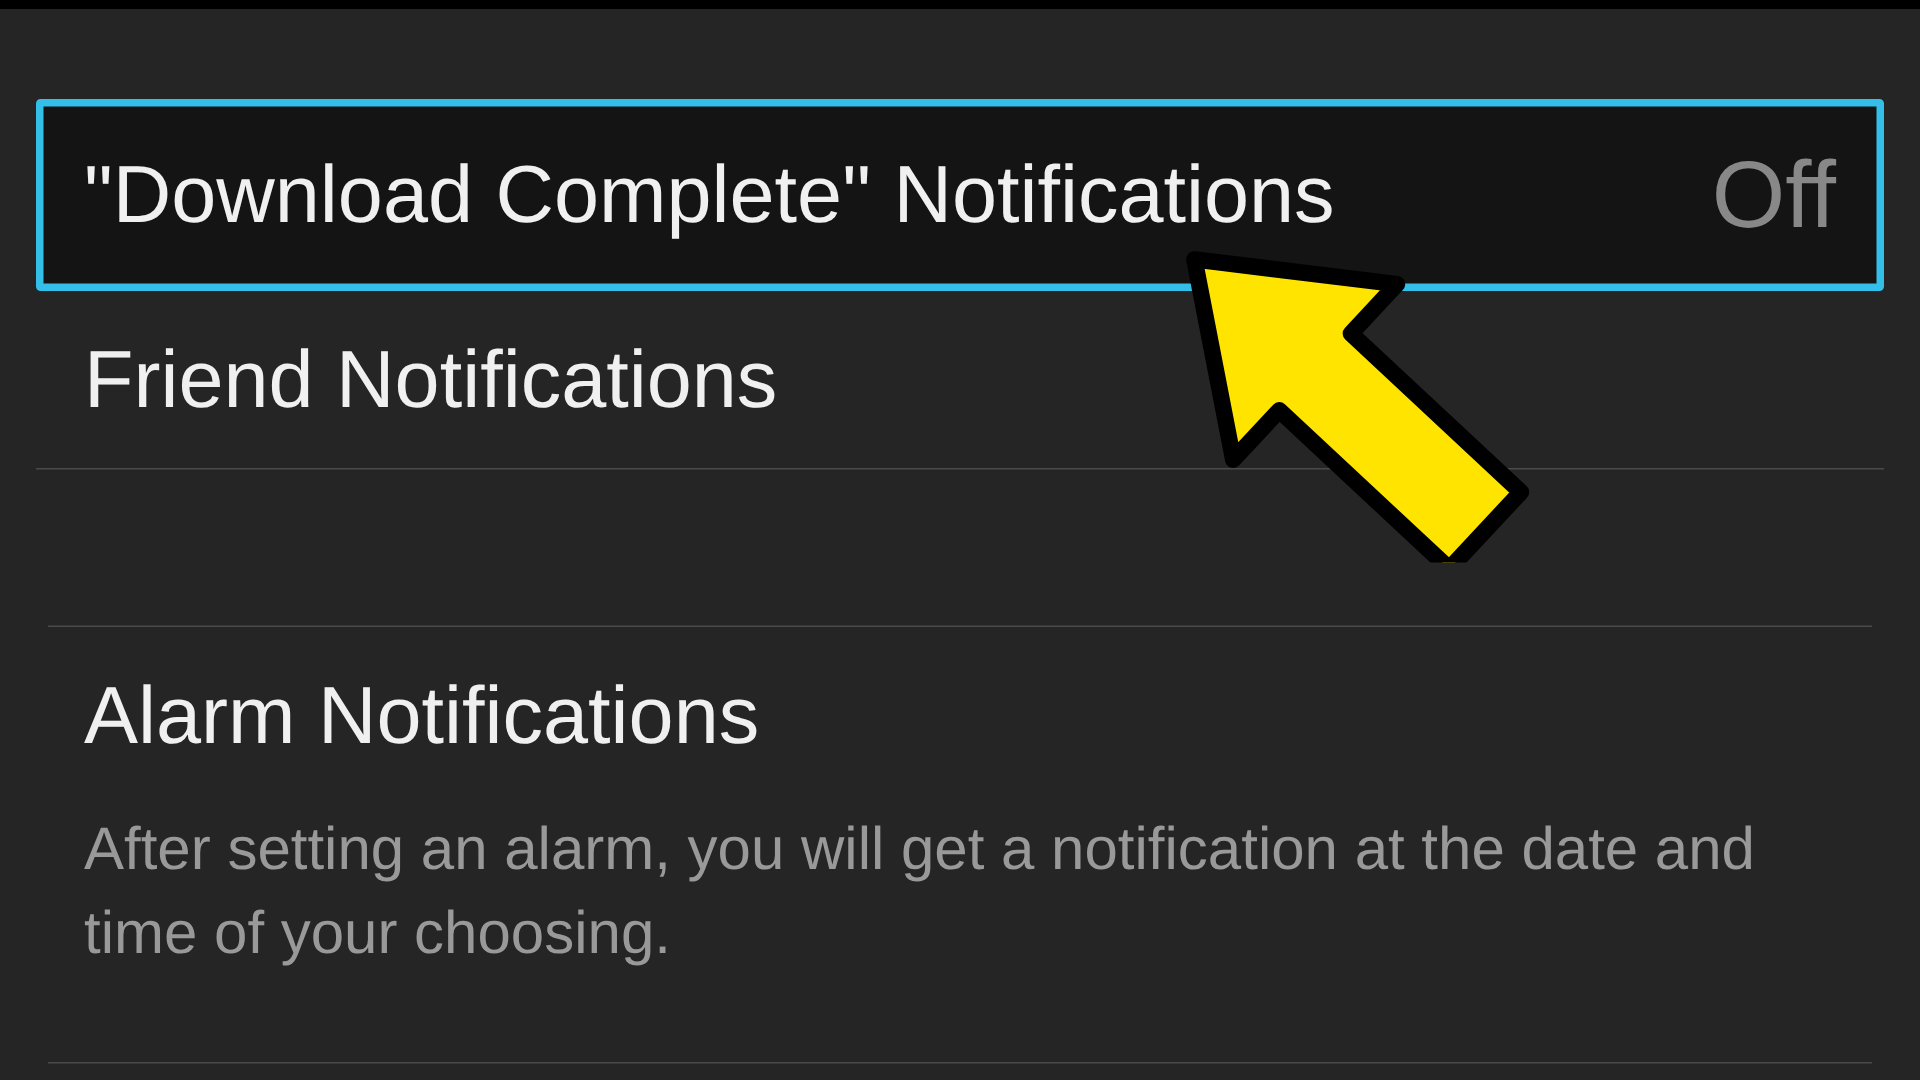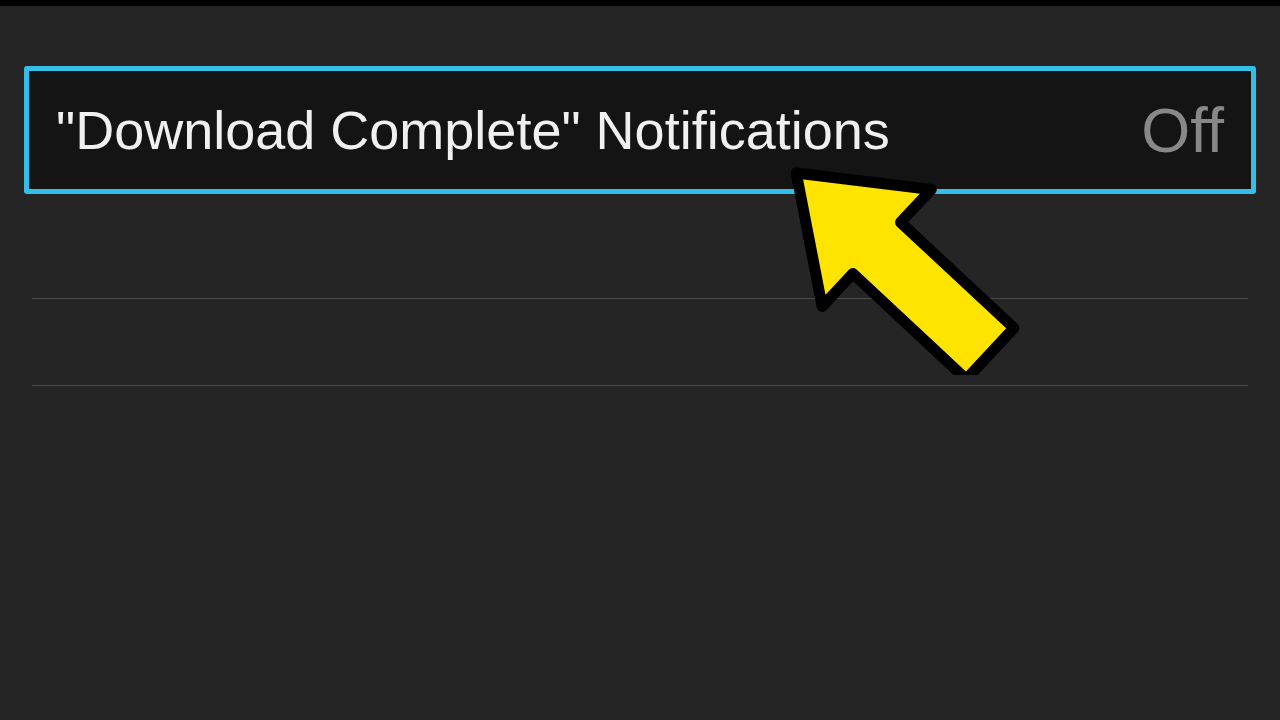--- a/index.html
+++ b/index.html
@@ -94,24 +94,29 @@
 
 <div class="top-bar"></div>
 
 <div class="content">
 
   <div class="setting-row selected">
     <span class="setting-label">"Download Complete" Notifications</span>
     <span class="setting-value">Off</span>
   </div>
 
+  <div class="setting-row">
+    <span class="setting-label">Friend Notifications</span>
+  </div>
 
   <div class="section-gap"></div>
 
   <div class="section-row">
+    <div class="section-heading">Alarm Notifications</div>
+    <div class="section-description">After setting an alarm, you will get a notification at the date and time of your choosing.</div>
   </div>
   <div class="section-bottom-border"></div>
 
 </div>
 
 <div class="arrow-overlay">
   <svg viewBox="0 0 310 220">
     <g transform="translate(155,110) rotate(43)">
       <path d="M -135 0 L -25 -80 L -25 -35 L 130 -35 L 130 35 L -25 35 L -25 80 Z" fill="#ffe400" stroke="#000" stroke-width="11" stroke-linejoin="round"></path>
     </g>

